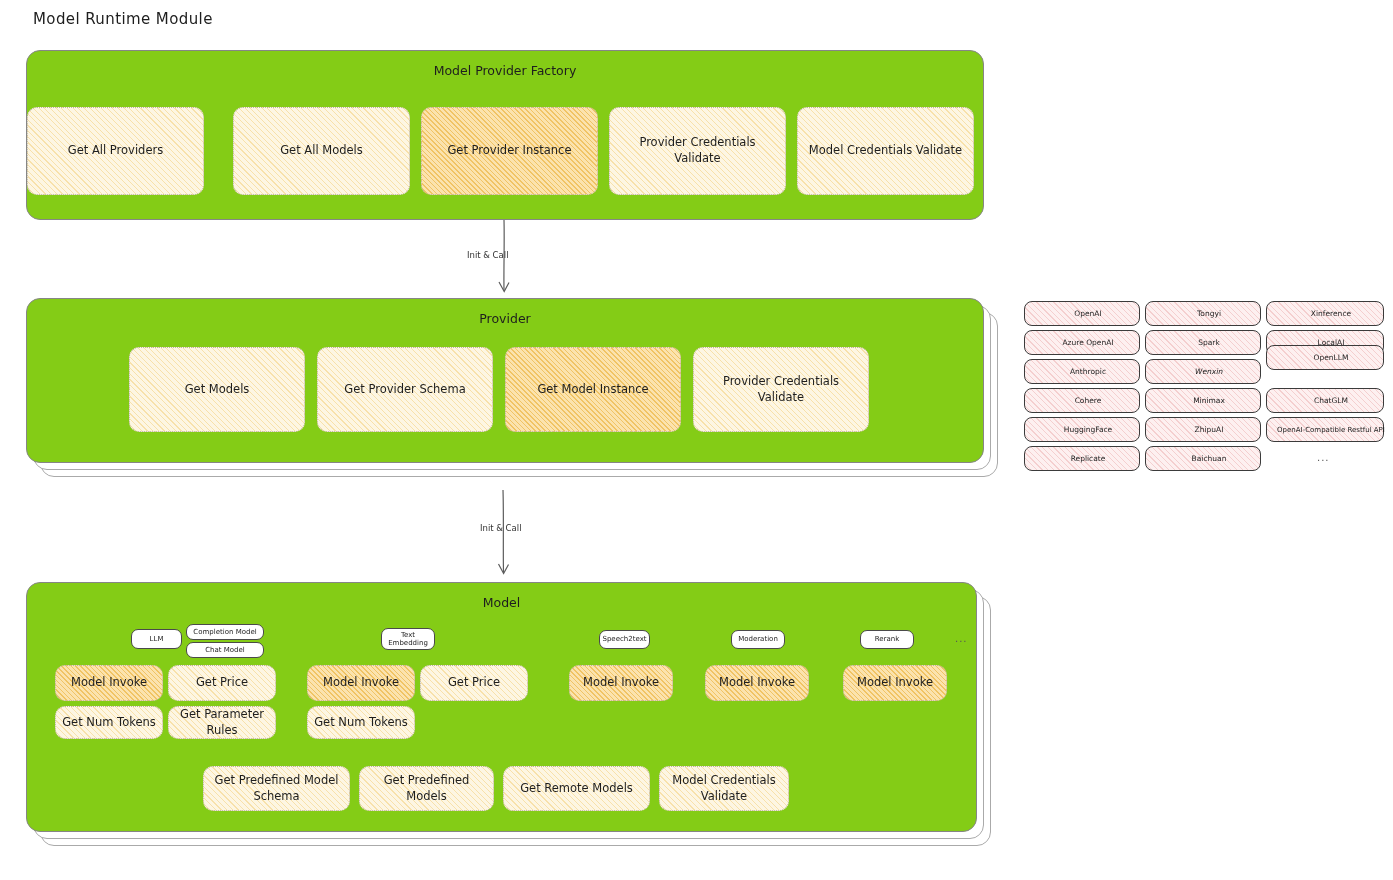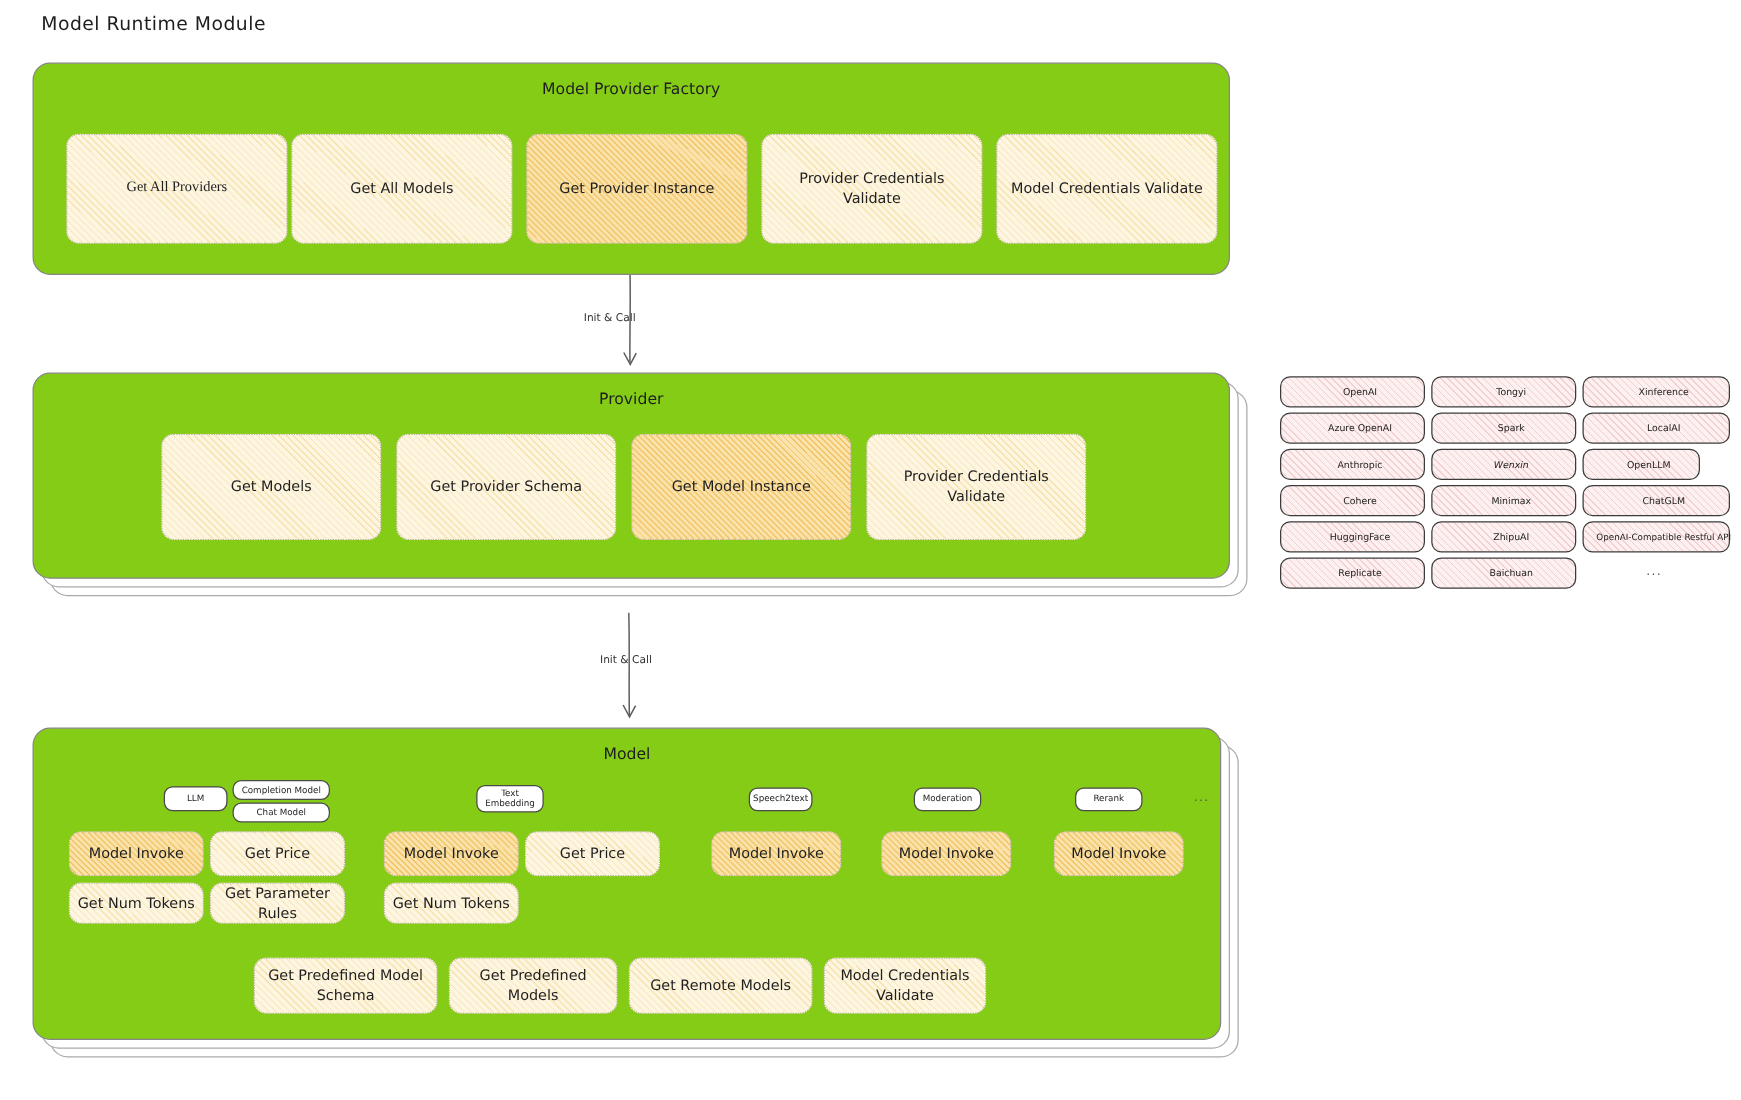--- a/index.html
+++ b/index.html
@@ -157,21 +157,21 @@
   }
 </style>
 </head>
 <body>
 
 <div id="page-title">Model Runtime Module</div>
 
 <div class="container-box" style="left:26px; top:50px; width:958px; height:170px;">
   <div class="container-title">Model Provider Factory</div>
 
-  <div class="fn-card sketch-hatch-yellow" style="left:26px; top:56px; width:177px; height:88px;font-family:Liberation Serif, serif;">
+  <div class="fn-card sketch-hatch-yellow" style="left:0; top:56px; width:177px; height:88px;">
     <span>Get All Providers</span>
   </div>
   <div class="fn-card sketch-hatch-yellow" style="left:206px; top:56px; width:177px; height:88px;">
     <span>Get All Models</span>
   </div>
   <div class="fn-card sketch-hatch-yellow-strong" style="left:394px; top:56px; width:177px; height:88px;">
     <span>Get Provider Instance</span>
   </div>
   <div class="fn-card sketch-hatch-yellow" style="left:582px; top:56px; width:177px; height:88px;">
     <span>Provider Credentials Validate</span>
@@ -248,21 +248,21 @@
   <div class="provider-pill sketch-hatch-pink" style="left:121px; top:146px; width:116px; height:25px;">
     <span>Baichuan</span>
     </div>
 
   <div class="provider-pill sketch-hatch-pink" style="left:242px; top:1px; width:118px; height:25px;">
     <span>Xinference</span>
     </div>
   <div class="provider-pill sketch-hatch-pink" style="left:242px; top:30px; width:118px; height:25px;">
     <span>LocalAI</span>
     </div>
-  <div class="provider-pill sketch-hatch-pink" style="left:242px; top:59px; width:94px; height:25px;text-align:center;">
+  <div class="provider-pill sketch-hatch-pink" style="left:242px; top:45px; width:118px; height:25px;text-align:center;">
     <span>OpenLLM</span>
     </div>
   <div class="provider-pill sketch-hatch-pink" style="left:242px; top:88px; width:118px; height:25px;">
     <span>ChatGLM</span>
     </div>
   <div class="provider-pill sketch-hatch-pink" style="left:242px; top:117px; width:118px; height:25px; font-size:7px;">
     <span>OpenAI-Compatible Restful API</span>
     </div>
   <div class="ellipsis-mark" style="left:293px; top:152px;">...</div>
 </div>

